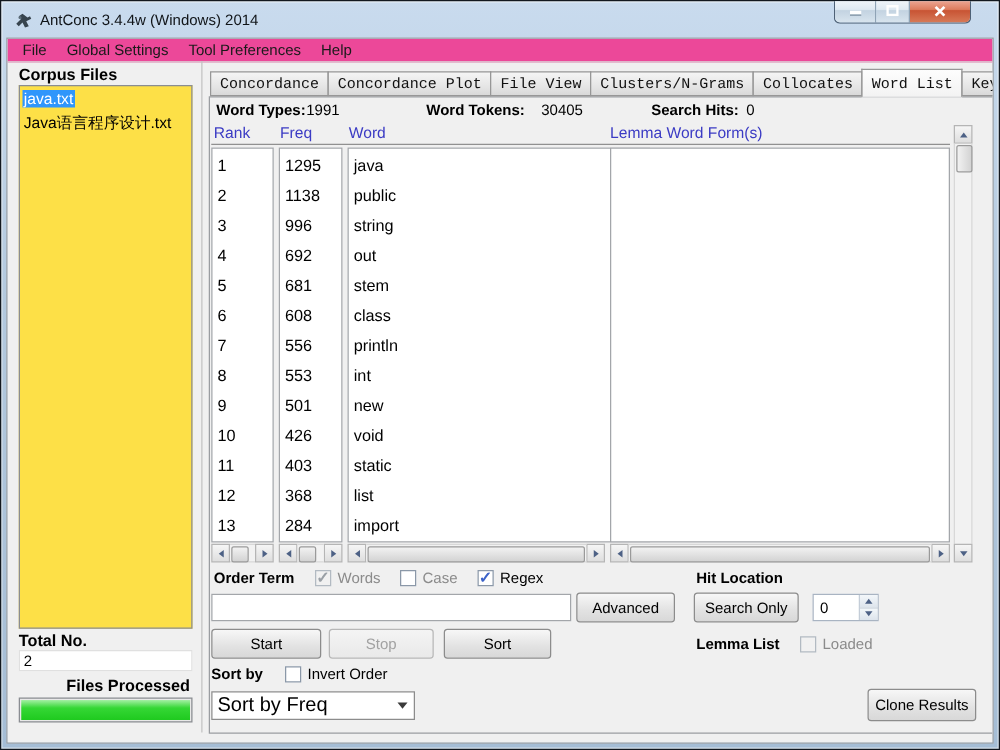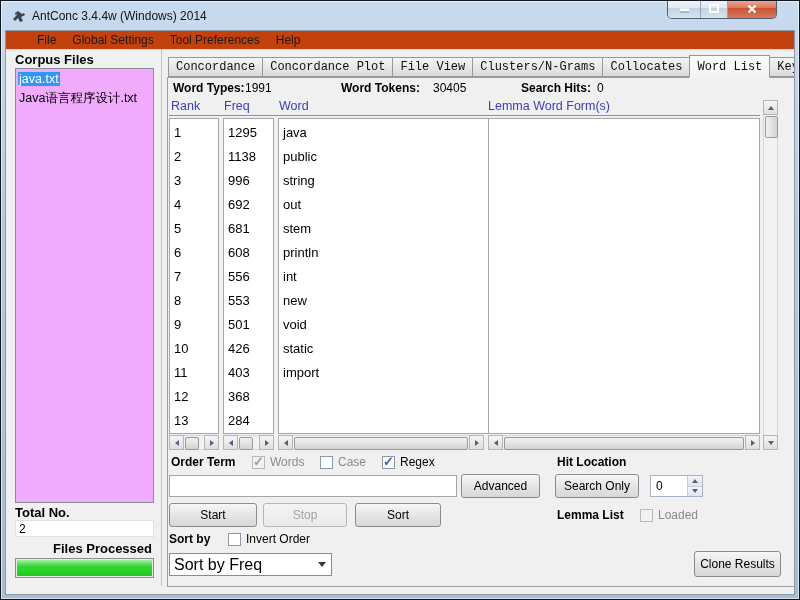--- a/index.html
+++ b/index.html
@@ -22,28 +22,28 @@
     background: linear-gradient(180deg, #f4f8fb 0%, #dfe9f2 45%, #c3d3e1 50%, #d8e4ee 100%);
     border-right: 1px solid #8fa3b5; cursor: pointer; }
   .win-btn.minimize { width: 33px; }
   .win-btn.maximize { width: 27px; }
   .win-btn.close { width: 48px; border-right: none;
     background: linear-gradient(180deg, #f0b0a0 0%, #dd7c5e 45%, #c85434 50%, #d77a58 100%); }
   
   .client { position: absolute; left: 4px; top: 29px; right: 4px; bottom: 4px;
     background: #f0f0f0; border: 1px solid #8e9aa5; overflow: hidden; }
   .menubar { position: absolute; left: 0; top: 0; right: 0; height: 19px;
-    background: #c2410c; border-bottom: 1px solid #dadada; display: flex; align-items: center; padding-left: 23px; }
+    background: #ec4899; border-bottom: 1px solid #dadada; display: flex; align-items: center; padding-left: 4px; }
   .menu-item { font-size: 12px; color: #1a1a1a; padding: 1px 8px; cursor: default; }
   .lbl { position: absolute; font-size: 13px; font-weight: bold; color: #000; }
   .lbl-sm { position: absolute; font-size: 12px; font-weight: bold; color: #000; }
   .val { position: absolute; font-size: 12px; color: #000; }
   
   .file-listbox { position: absolute; left: 9px; top: 37px; width: 139px; height: 435px;
-    background: #f0abfc; border: 1px solid #8a8d92; padding: 1px 2px; overflow: hidden; }
+    background: #fde047; border: 1px solid #8a8d92; padding: 1px 2px; overflow: hidden; }
   .file-item { font-size: 12.5px; line-height: 19px; white-space: nowrap; cursor: default; }
   .file-item .file-name { padding: 0 1px; }
   .file-item.selected .file-name { background: #2f96fb; color: #fff; }
   .total-box { position: absolute; left: 9px; top: 489px; width: 139px; height: 17px;
     background: #fff; border: 1px solid #e0e0e0; font-size: 12px; padding: 1px 3px; }
   .progress { position: absolute; left: 9px; top: 527px; width: 139px; height: 20px;
     border: 1px solid #8a8d92; background: #e8e8e8; padding: 1px; }
   .progress .fill { height: 100%; background: linear-gradient(180deg, #a4f0a4 0%, #35d735 40%, #1fca1f 100%); }
   .pane-divider { position: absolute; left: 155px; top: 18px; width: 1px; height: 537px; background: #c2c2c2; }
   
@@ -221,25 +221,27 @@
         <div class="list-cell">368</div>
         <div class="list-cell">284</div>
       </div>
     <div class="list-col" style="left:272px; width:242px;">
 
     <div class="list-cell">java</div>
         <div class="list-cell">public</div>
         <div class="list-cell">string</div>
         <div class="list-cell">out</div>
         <div class="list-cell">stem</div>
+        <div class="list-cell">class</div>
         <div class="list-cell">println</div>
         <div class="list-cell">int</div>
         <div class="list-cell">new</div>
         <div class="list-cell">void</div>
         <div class="list-cell">static</div>
+        <div class="list-cell">list</div>
         <div class="list-cell">import</div>
       </div>
     <div class="list-col" style="left:482px; width:272px;"></div>
 
     <div class="vscroll">
       <div class="sb-btn">
           <span class="tri tri-u"></span>
         </div>
       <div class="sb-track">
           <div class="sb-thumb-v"></div>

